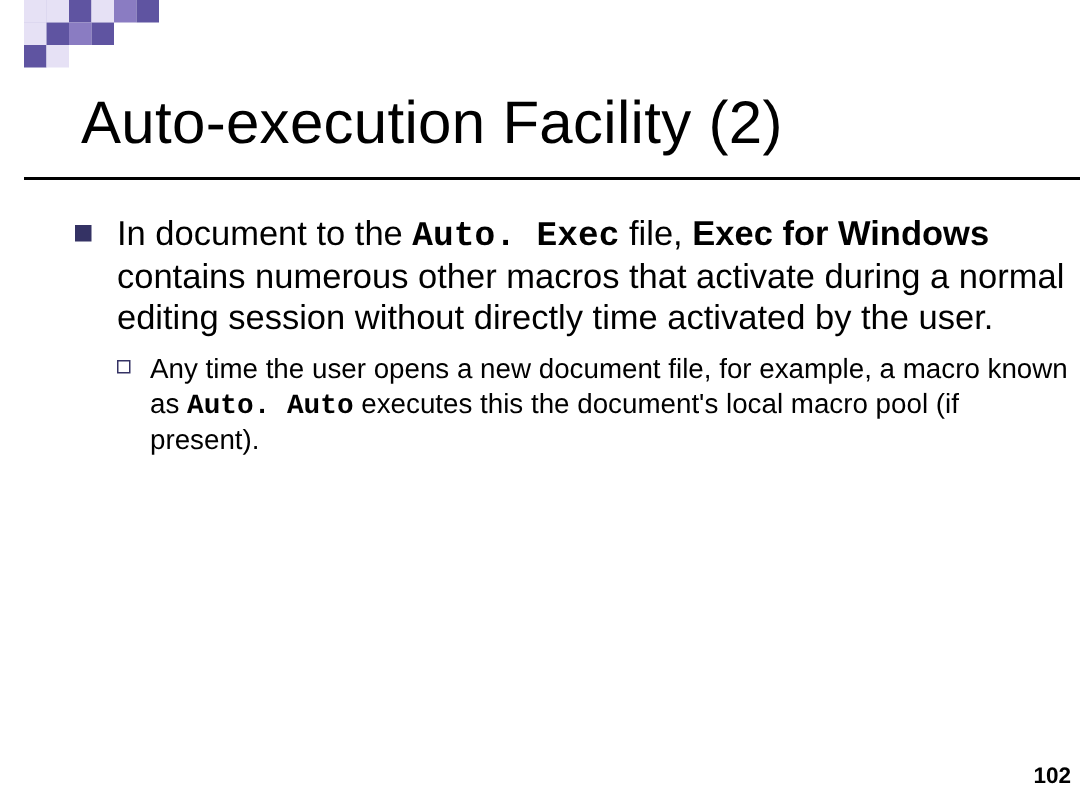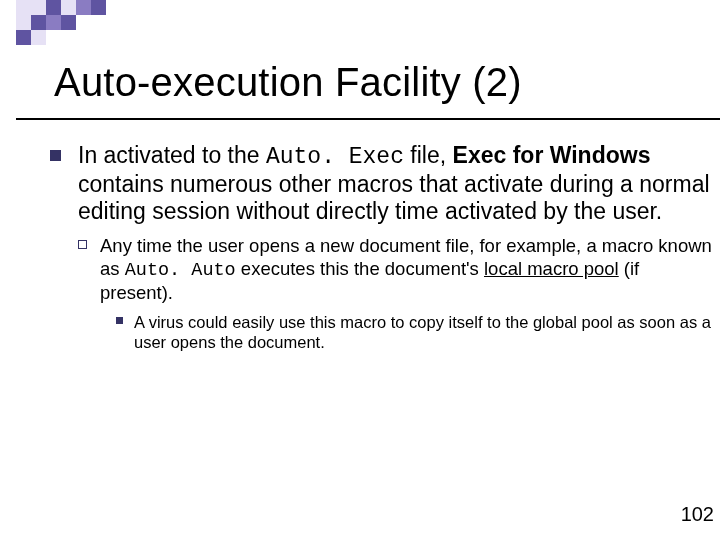--- a/index.html
+++ b/index.html
@@ -87,29 +87,29 @@
     line-height: 1.22;
   }
   .l3 .bullet-tiny {
     position: absolute;
     left: 72px;
     top: 5px;
     width: 7px;
     height: 7px;
     background: #343264;
   }
-  .mono { font-family: "Courier New", Courier, monospace; font-weight: normal; }
+  .mono { font-family: "Courier New", Courier, monospace; font-weight: bold; }
   .pagenum {
     position: absolute;
     right: 22px;
     bottom: 14px;
-    font-size: 20px;
-    font-weight: normal;
+    font-size: 15px;
+    font-weight: bold;
   }
-  .u { text-decoration: underline; }
+  .u { }
 </style>
 </head>
 <body>
 
 <div class="slide">
 
   <div class="deco">
     <div class="sq" style="left:0;top:0;width:15px;height:15px;background:#8a7cc2"></div>
     <div class="sq" style="left:15px;top:0;width:15px;height:15px;background:#e6e1f5"></div>
     <div class="sq" style="left:30px;top:0;width:15px;height:15px;background:#5f54a1"></div>
@@ -125,29 +125,25 @@
     <div class="sq" style="left:15px;top:30px;width:15px;height:15px;background:#e6e1f5"></div>
   </div>
 
   <div class="title">Auto-execution Facility (2)</div>
   <div class="rule"></div>
 
   <div class="body">
 
     <div class="l1">
       <span class="bullet-sq"></span>
-      <span>In activated to the </span><span class="mono">Auto. Exec</span><span> file, </span><b>Exec for Windows</b><span> contains numerous other macros that activate during a normal editing session without directly time activated by the user.</span>
+      <span>In document to the </span><span class="mono">Auto. Exec</span><span> file, </span><b>Exec for Windows</b><span> contains numerous other macros that activate during a normal editing session without directly time activated by the user.</span>
     </div>
 
     <div class="l2">
       <span class="bullet-open"></span>
       <span>Any time the user opens a new document file, for example, a macro known as </span><span class="mono">Auto. Auto</span><span> executes this the document's </span><span class="u">local macro pool</span><span> (if present).</span>
     </div>
 
-    <div class="l3">
-      <span class="bullet-tiny"></span>
-      <span>A virus could easily use this macro to copy itself to the global pool as soon as a user opens the document.</span>
-    </div>
 
   </div>
 
   <div class="pagenum">102</div>
 </div>
 
 </body></html>

